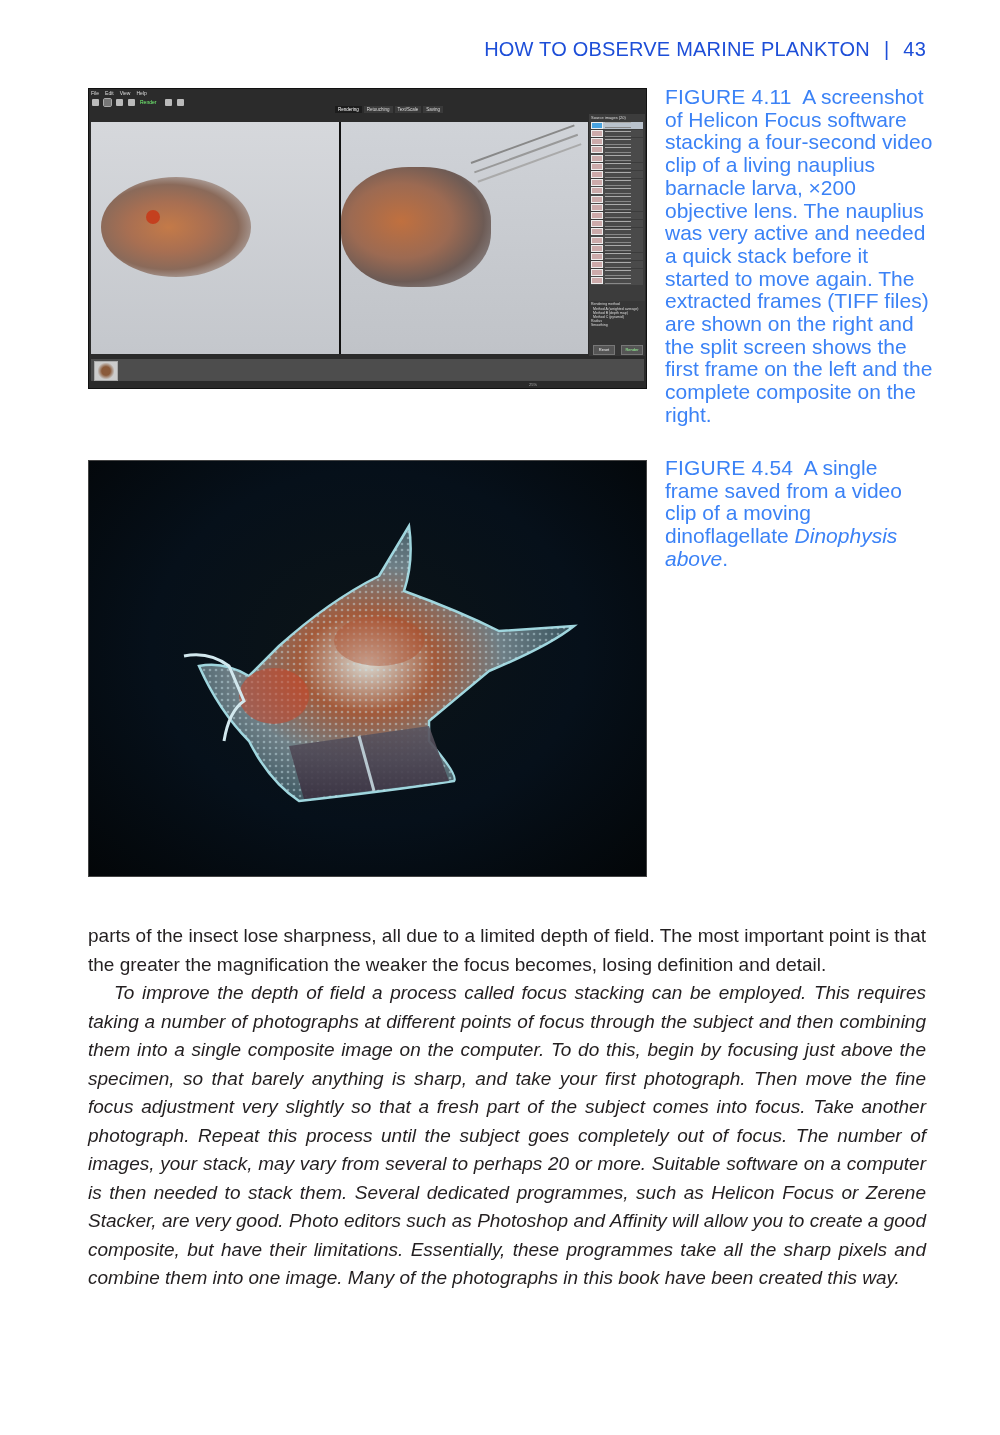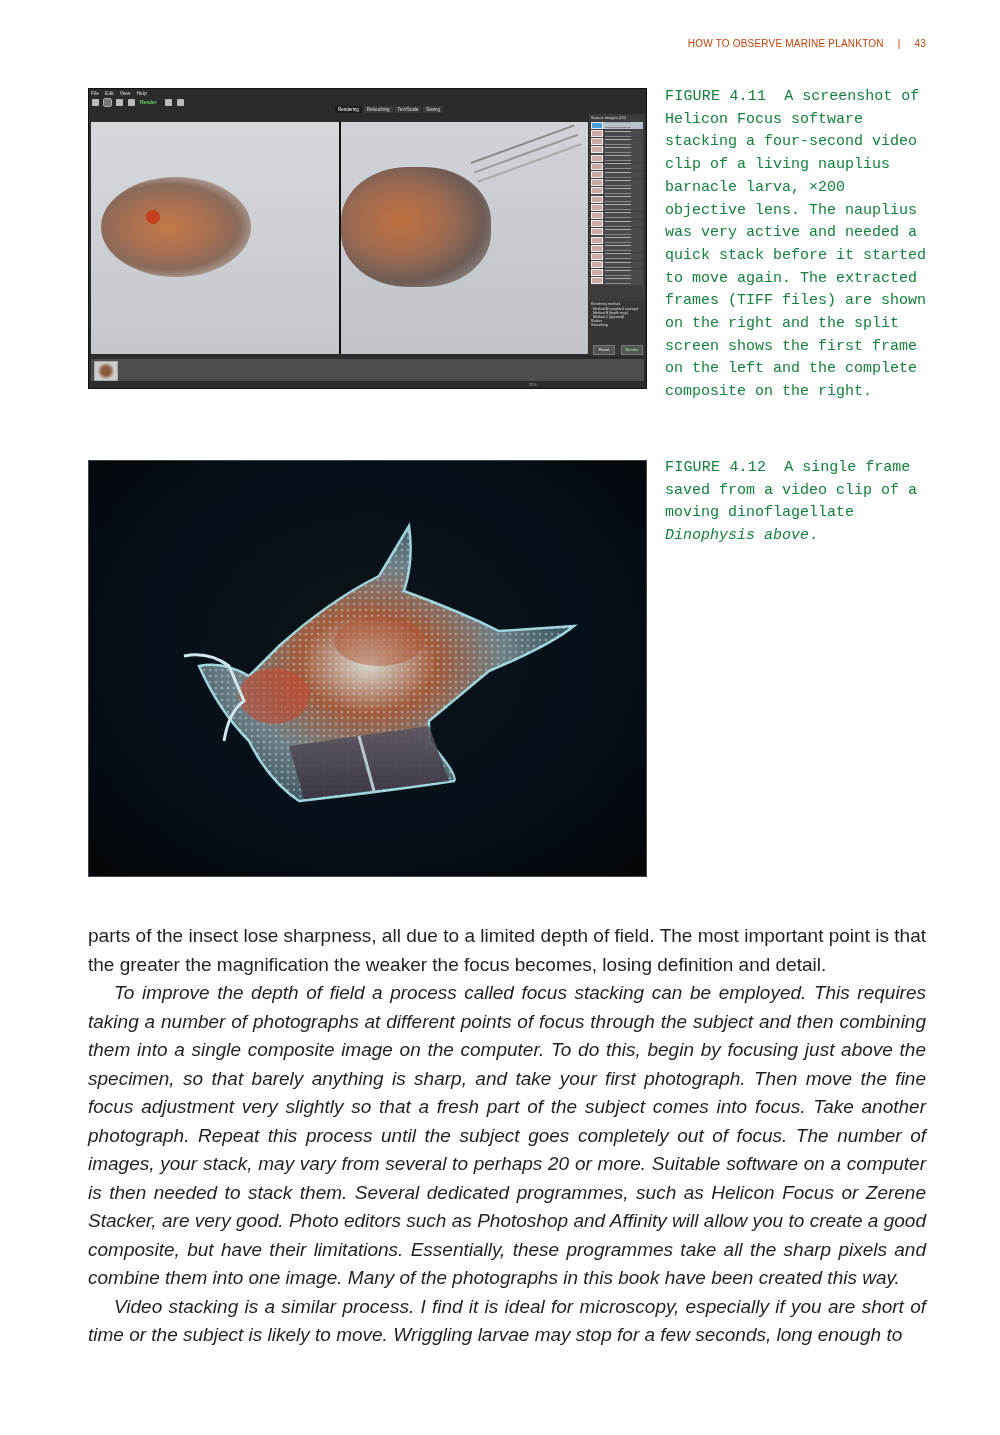--- a/index.html
+++ b/index.html
@@ -1,18 +1,18 @@
 <!DOCTYPE html>
 <html><head>
 <meta charset="utf-8">
 <style>
   html, body { margin:0; padding:0; background:#fff; }
   body { width:1000px; height:1435px; position:relative; overflow:hidden;
          font-family:"Liberation Sans", "DejaVu Sans", sans-serif; color:#231f20; }
-  .running-head { position:absolute; top:38px; right:74px; font-size:10px; letter-spacing:0.2px; color:#c2410c; }
+  .running-head { position:absolute; top:38px; right:74px; font-size:20px; letter-spacing:0.2px; color:#1d4ed8; }
   .running-head .sep { margin:0 14px; }
   
   .fig1 { position:absolute; left:88px; top:88px; width:559px; height:301px; background:#2b2b2b; border:1px solid #111; box-sizing:border-box; }
   .menubar { position:absolute; left:2px; top:1px; height:7px; display:flex; gap:6px; font-size:5px; color:#ddd; }
   .toolbar { position:absolute; left:3px; top:8px; height:10px; display:flex; gap:5px; align-items:center; }
   .tb-icon { width:7px; height:7px; background:#bbb; border-radius:1px; }
   .tb-icon.sel { background:#777; outline:1px solid #aaa; }
   .tb-render { width:20px; height:6px; color:#7f7; font-size:5px; line-height:6px; }
   .tabs { position:absolute; left:246px; top:17px; display:flex; gap:2px; font-size:4.5px; color:#ddd; }
   .tabs span { padding:1px 3px; background:#3a3a3a; }
@@ -33,21 +33,21 @@
   .sp-item.sel { background:#b9c2cc; }
   .sp-thumb { width:10px; height:5px; background:#caa; border:1px solid #eee; }
   .sp-item.sel .sp-thumb { background:#4aa3e0; }
   .sp-lines { width:26px; height:4px; border-top:1px solid #aaa; border-bottom:1px solid #888; }
   .sp-controls { position:absolute; left:500px; top:212px; width:56px; height:55px; background:#363636; font-size:3.5px; color:#ddd; }
   .sp-btn { position:absolute; top:44px; height:8px; background:#555; border:1px solid #777; font-size:4px; color:#eee; text-align:center; line-height:8px; }
   .filmstrip { position:absolute; left:2px; top:270px; width:553px; height:22px; background:#4d4d4d; }
   .film-thumb { position:absolute; left:3px; top:2px; width:22px; height:18px; background:radial-gradient(circle,#8a5a3a 30%,#ccc 60%); border:1px solid #aaa; }
   .statusbar { position:absolute; left:440px; top:293px; font-size:4px; color:#aaa; }
   
-  .caption { position:absolute; left:665px; width:270px; font-size:15px; line-height:22.7px; color:#15803d;font-family:Liberation Mono, monospace; }
+  .caption { position:absolute; left:665px; width:270px; font-size:21px; line-height:22.7px; color:#3b82f6; }
   .caption .label { font-weight:normal; letter-spacing:0.2px; }
   
   .fig2 { position:absolute; left:88px; top:460px; width:559px; height:417px; border:1px solid #444; box-sizing:border-box;
           background:radial-gradient(ellipse at 50% 45%, #0c1417 0%, #06101a 55%, #030608 100%); overflow:hidden; }
   .dino { position:absolute; left:40px; top:20px; width:480px; height:360px; }
   
   .body-text { position:absolute; left:88px; top:922px; width:838px; font-size:19px; line-height:28.5px; color:#231f20; }
   .body-text p { margin:0; text-align:justify; }
   .body-text p.indent { text-indent:26px;font-style:italic; }
 </style>
@@ -214,21 +214,20 @@
     <path d="M70 185 Q95 180 120 195 L150 165 Q200 120 250 95 L280 45 Q285 80 275 110 Q330 130 370 150 L445 145 Q420 165 360 190 Q330 215 300 240 L300 260 Q330 295 325 300 Q260 310 170 320 Q140 300 120 260 Q90 230 70 185 Z" fill="url(#dots)"></path>
     <ellipse cx="145" cy="215" rx="35" ry="28" fill="#c8452a" opacity="0.55"></ellipse>
     <ellipse cx="250" cy="160" rx="45" ry="25" fill="#b0502e" opacity="0.45"></ellipse>
     <path d="M160 265 L300 245 L320 300 L175 318 Z" fill="url(#hull)" opacity="0.9"></path>
     <path d="M230 255 L245 310" stroke="#b8c8d0" stroke-width="3"></path>
     <path d="M55 175 Q80 170 100 185 L115 220 Q100 230 95 260" fill="none" stroke="#d2e8ee" stroke-width="3"></path>
   </svg>
 </div>
 
 <div class="caption" style="top:457px">
-  <span class="label">FIGURE 4.12</span>&nbsp;
+  <span class="label">FIGURE 4.54</span>&nbsp;
   <span>A single frame saved from a video clip of a moving dinoflagellate </span><em>Dinophysis above</em><span>.</span>
 </div>
 
 <div class="body-text">
   <p>parts of the insect lose sharpness, all due to a limited depth of field. The most important point is that the greater the magnification the weaker the focus becomes, losing definition and detail.</p>
   <p class="indent">To improve the depth of field a process called focus stacking can be employed. This requires taking a number of photographs at different points of focus through the subject and then combining them into a single composite image on the computer. To do this, begin by focusing just above the specimen, so that barely anything is sharp, and take your first photograph. Then move the fine focus adjustment very slightly so that a fresh part of the subject comes into focus. Take another photograph. Repeat this process until the subject goes completely out of focus. The number of images, your stack, may vary from several to perhaps 20 or more. Suitable software on a computer is then needed to stack them. Several dedicated programmes, such as Helicon Focus or Zerene Stacker, are very good. Photo editors such as Photoshop and Affinity will allow you to create a good composite, but have their limitations. Essentially, these programmes take all the sharp pixels and combine them into one image. Many of the photographs in this book have been created this way.</p>
-  <p class="indent">Video stacking is a similar process. I find it is ideal for microscopy, especially if you are short of time or the subject is likely to move. Wriggling larvae may stop for a few seconds, long enough to</p>
 </div>
 
 </body></html>

